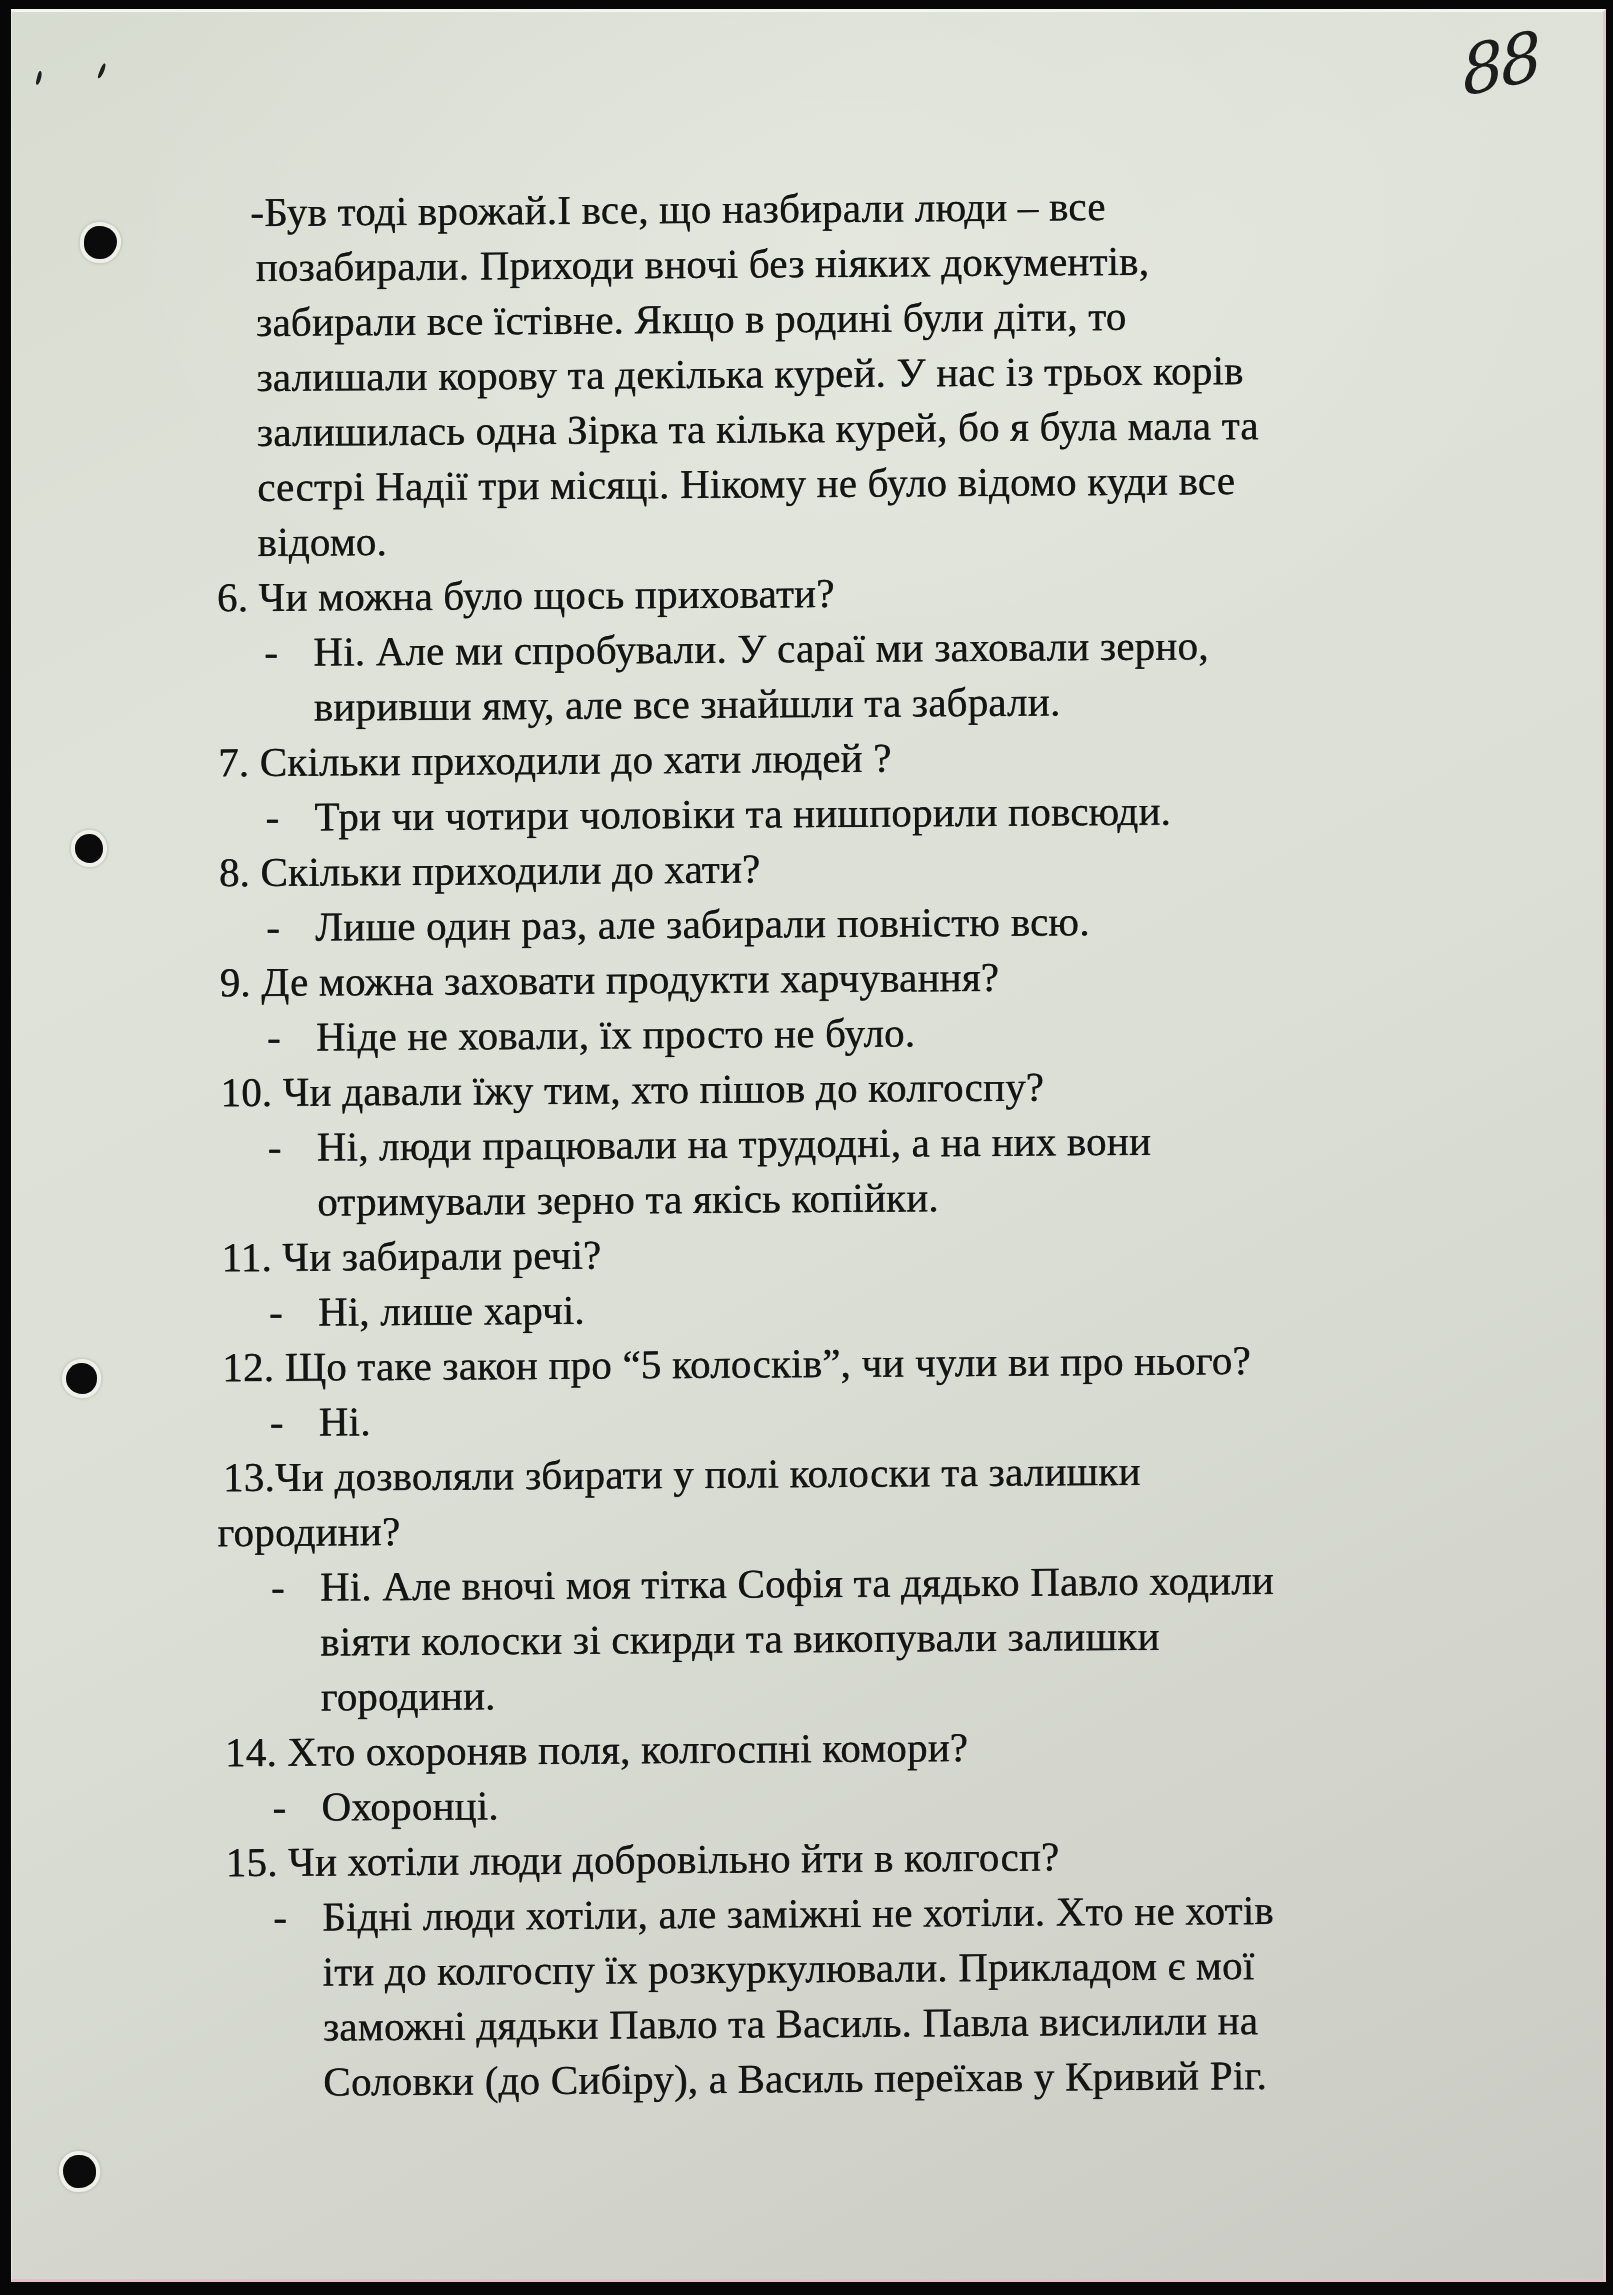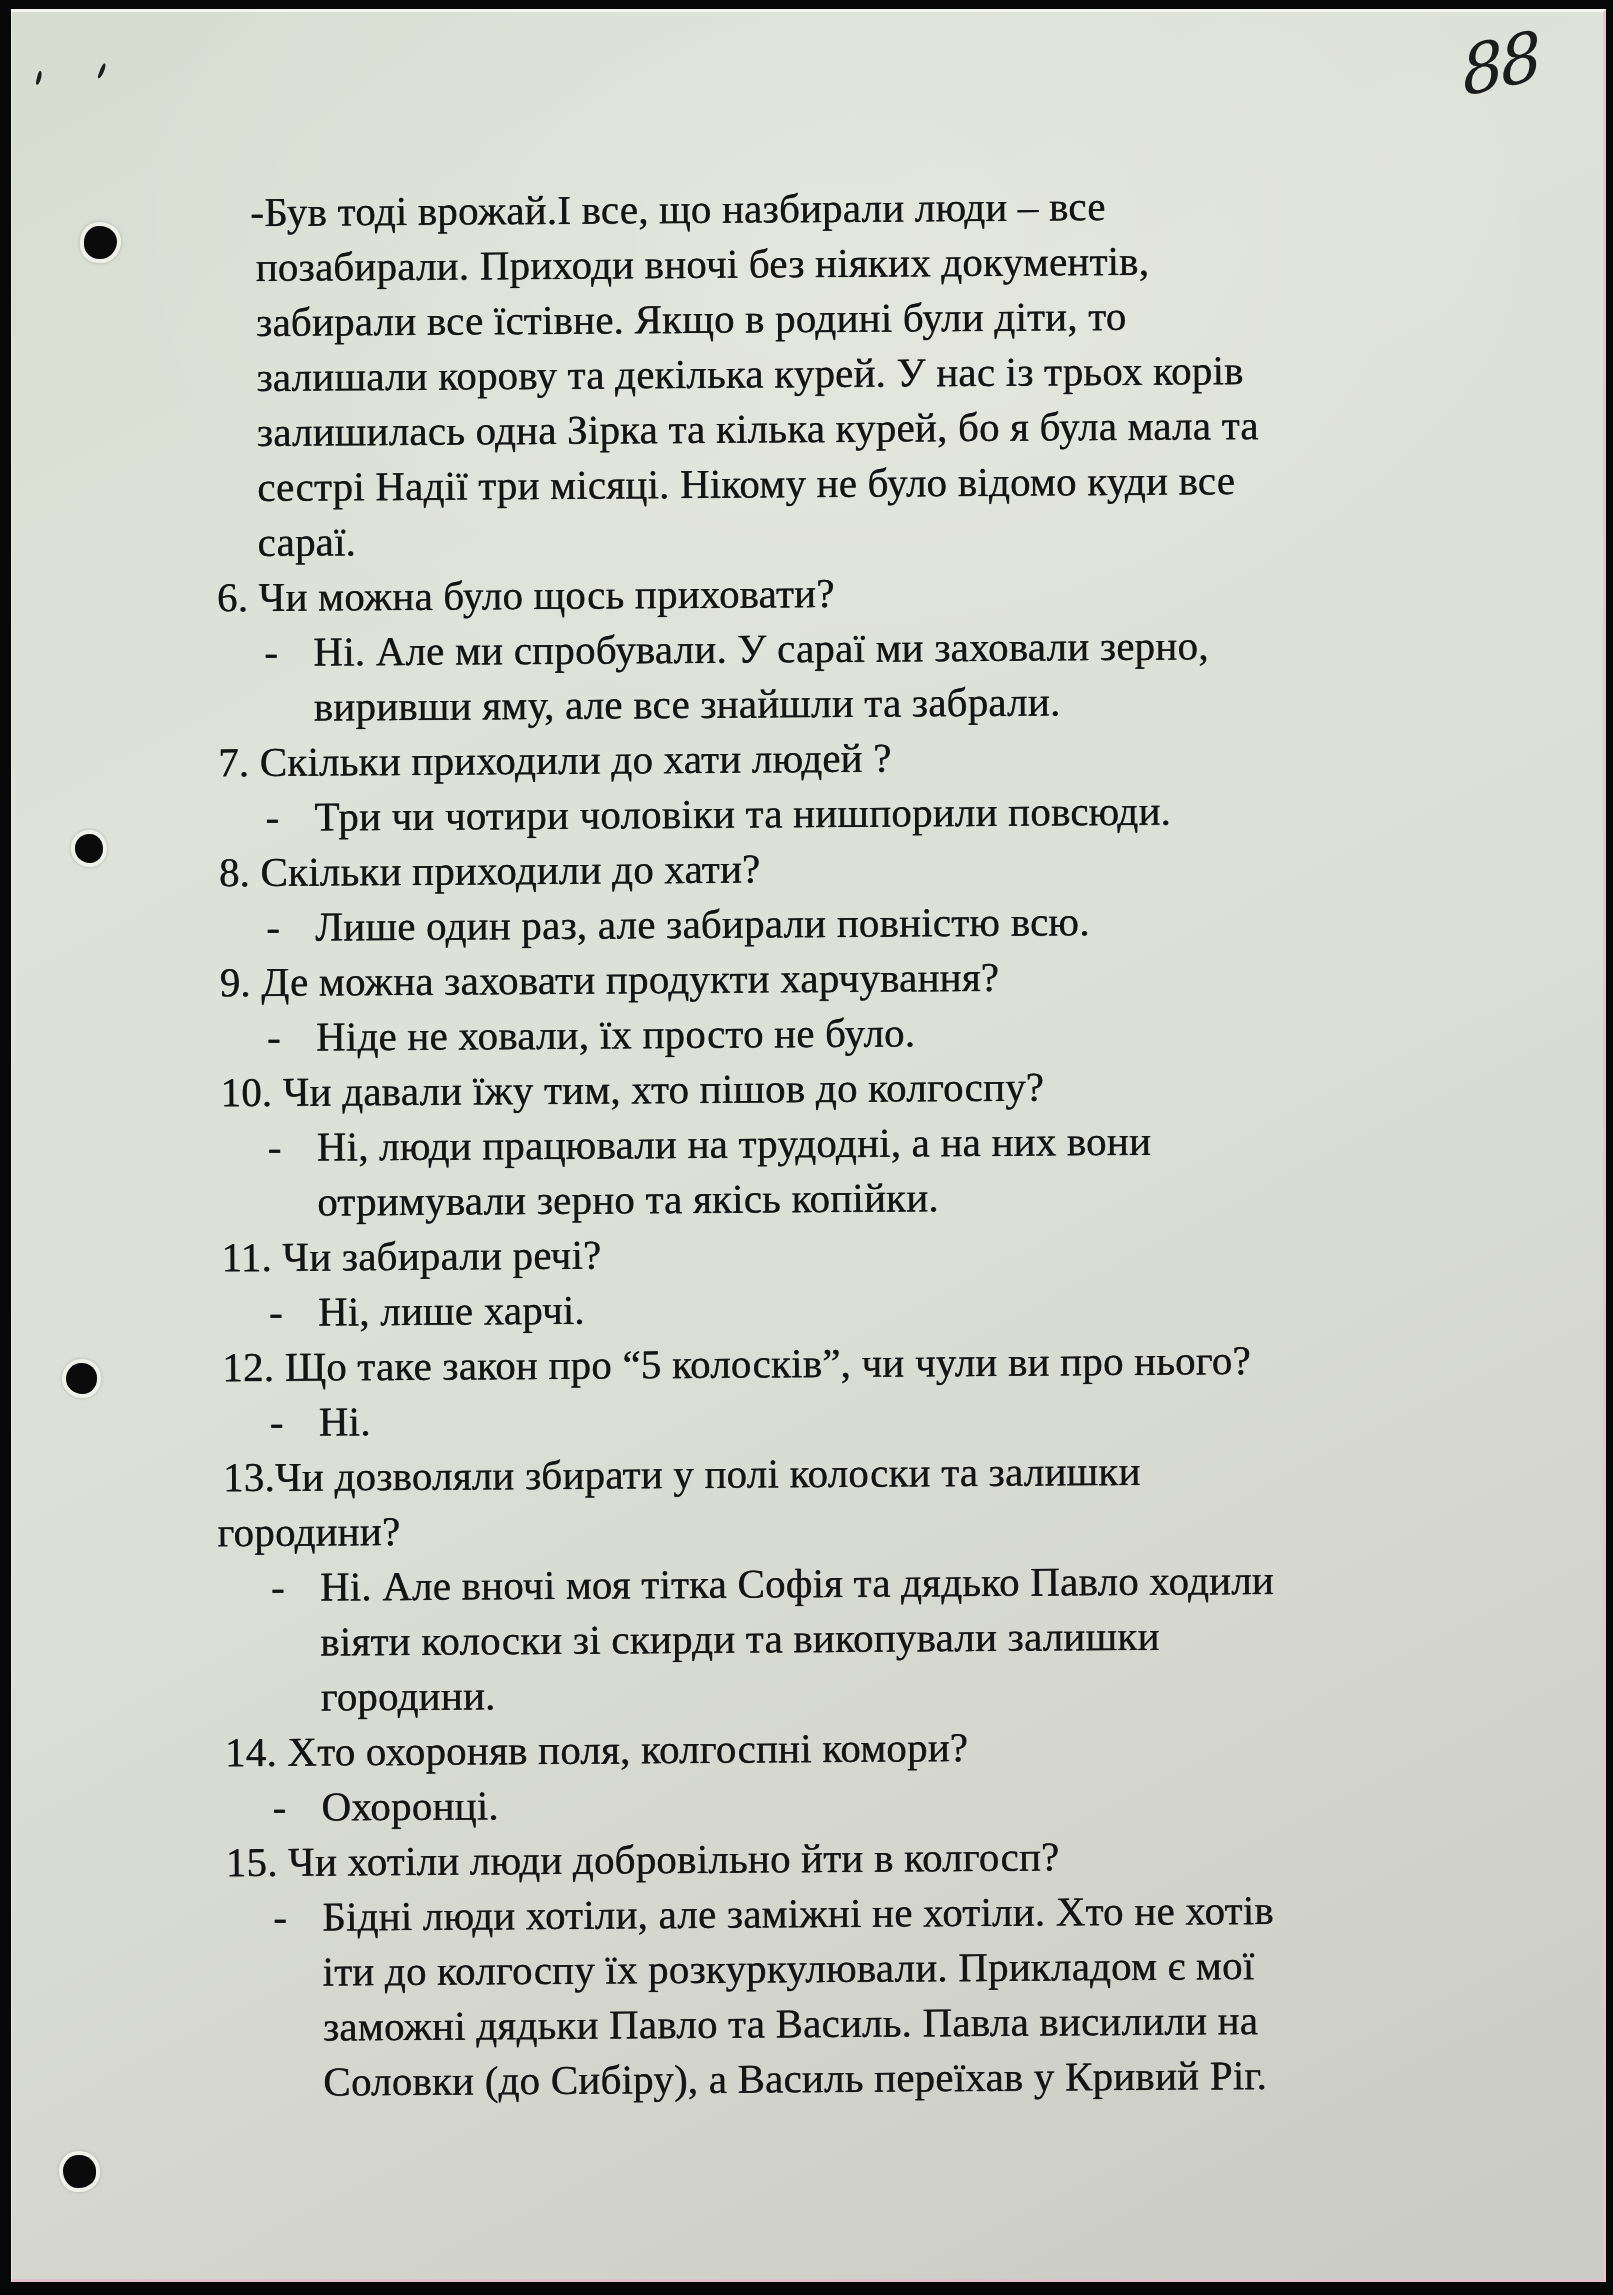--- a/index.html
+++ b/index.html
@@ -66,21 +66,21 @@
     <span class="tick tick1"></span>
     <span class="tick tick2"></span>
     <div class="pagenum">88</div>
     <div class="textblock" id="textblock">
         <div class="line para-first"><span class="txt">-Був тоді врожай.І все, що назбирали люди – все</span></div>
         <div class="line para"><span class="txt">позабирали. Приходи вночі без ніяких документів,</span></div>
         <div class="line para"><span class="txt">забирали все їстівне. Якщо в родині були діти, то</span></div>
         <div class="line para"><span class="txt">залишали корову та декілька курей. У нас із трьох корів</span></div>
         <div class="line para"><span class="txt">залишилась одна Зірка та кілька курей, бо я була мала та</span></div>
         <div class="line para"><span class="txt">сестрі Надії три місяці. Нікому не було відомо куди все</span></div>
-        <div class="line para"><span class="txt">сараї.</span></div>
+        <div class="line para"><span class="txt">відомо.</span></div>
         <div class="line q"><span class="txt">6. Чи можна було щось приховати?</span></div>
         <div class="line ans"><span class="dash">-</span><span class="txt">Ні. Але ми спробували. У сараї ми заховали зерно,</span></div>
         <div class="line ansc"><span class="txt">виривши яму, але все знайшли та забрали.</span></div>
         <div class="line q"><span class="txt">7. Скільки приходили до хати людей ?</span></div>
         <div class="line ans"><span class="dash">-</span><span class="txt">Три чи чотири чоловіки та нишпорили повсюди.</span></div>
         <div class="line q"><span class="txt">8. Скільки приходили до хати?</span></div>
         <div class="line ans"><span class="dash">-</span><span class="txt">Лише один раз, але забирали повністю всю.</span></div>
         <div class="line q"><span class="txt">9. Де можна заховати продукти харчування?</span></div>
         <div class="line ans"><span class="dash">-</span><span class="txt">Ніде не ховали, їх просто не було.</span></div>
         <div class="line q"><span class="txt">10. Чи давали їжу тим, хто пішов до колгоспу?</span></div>

